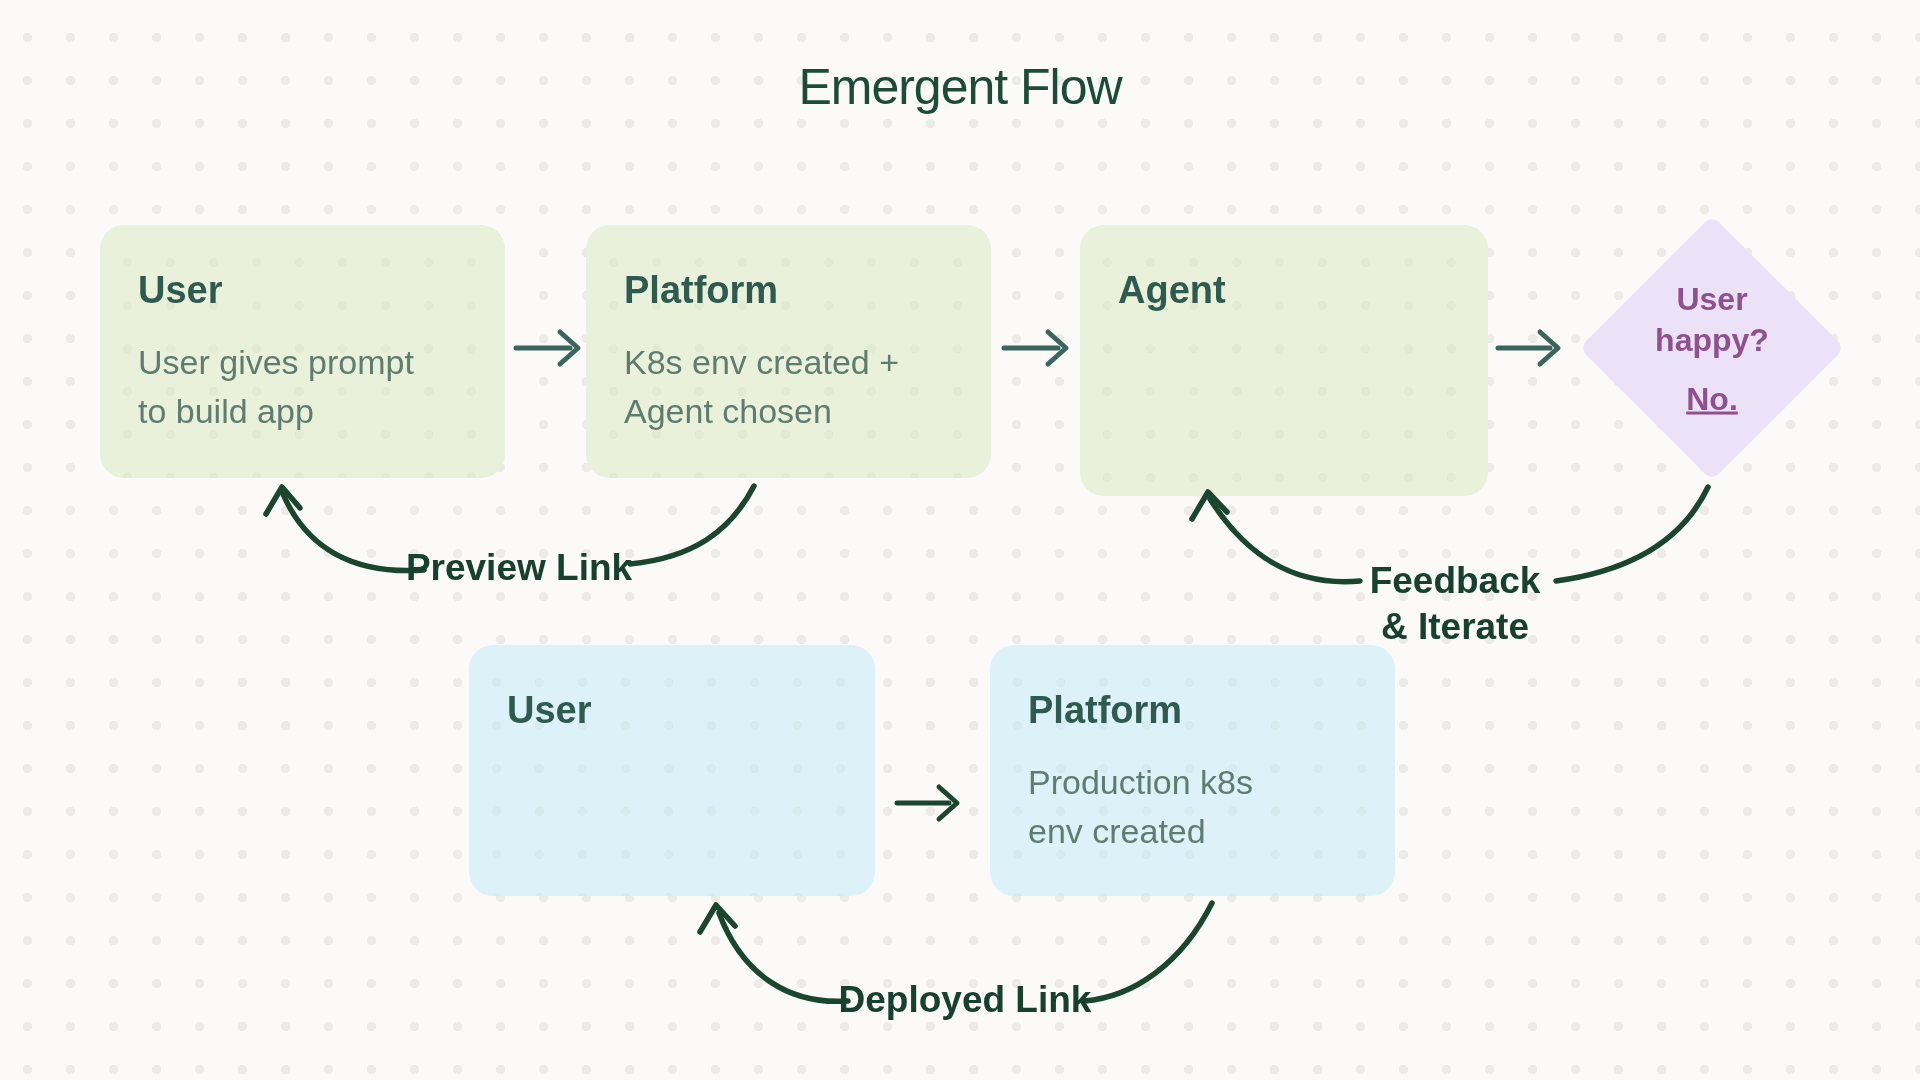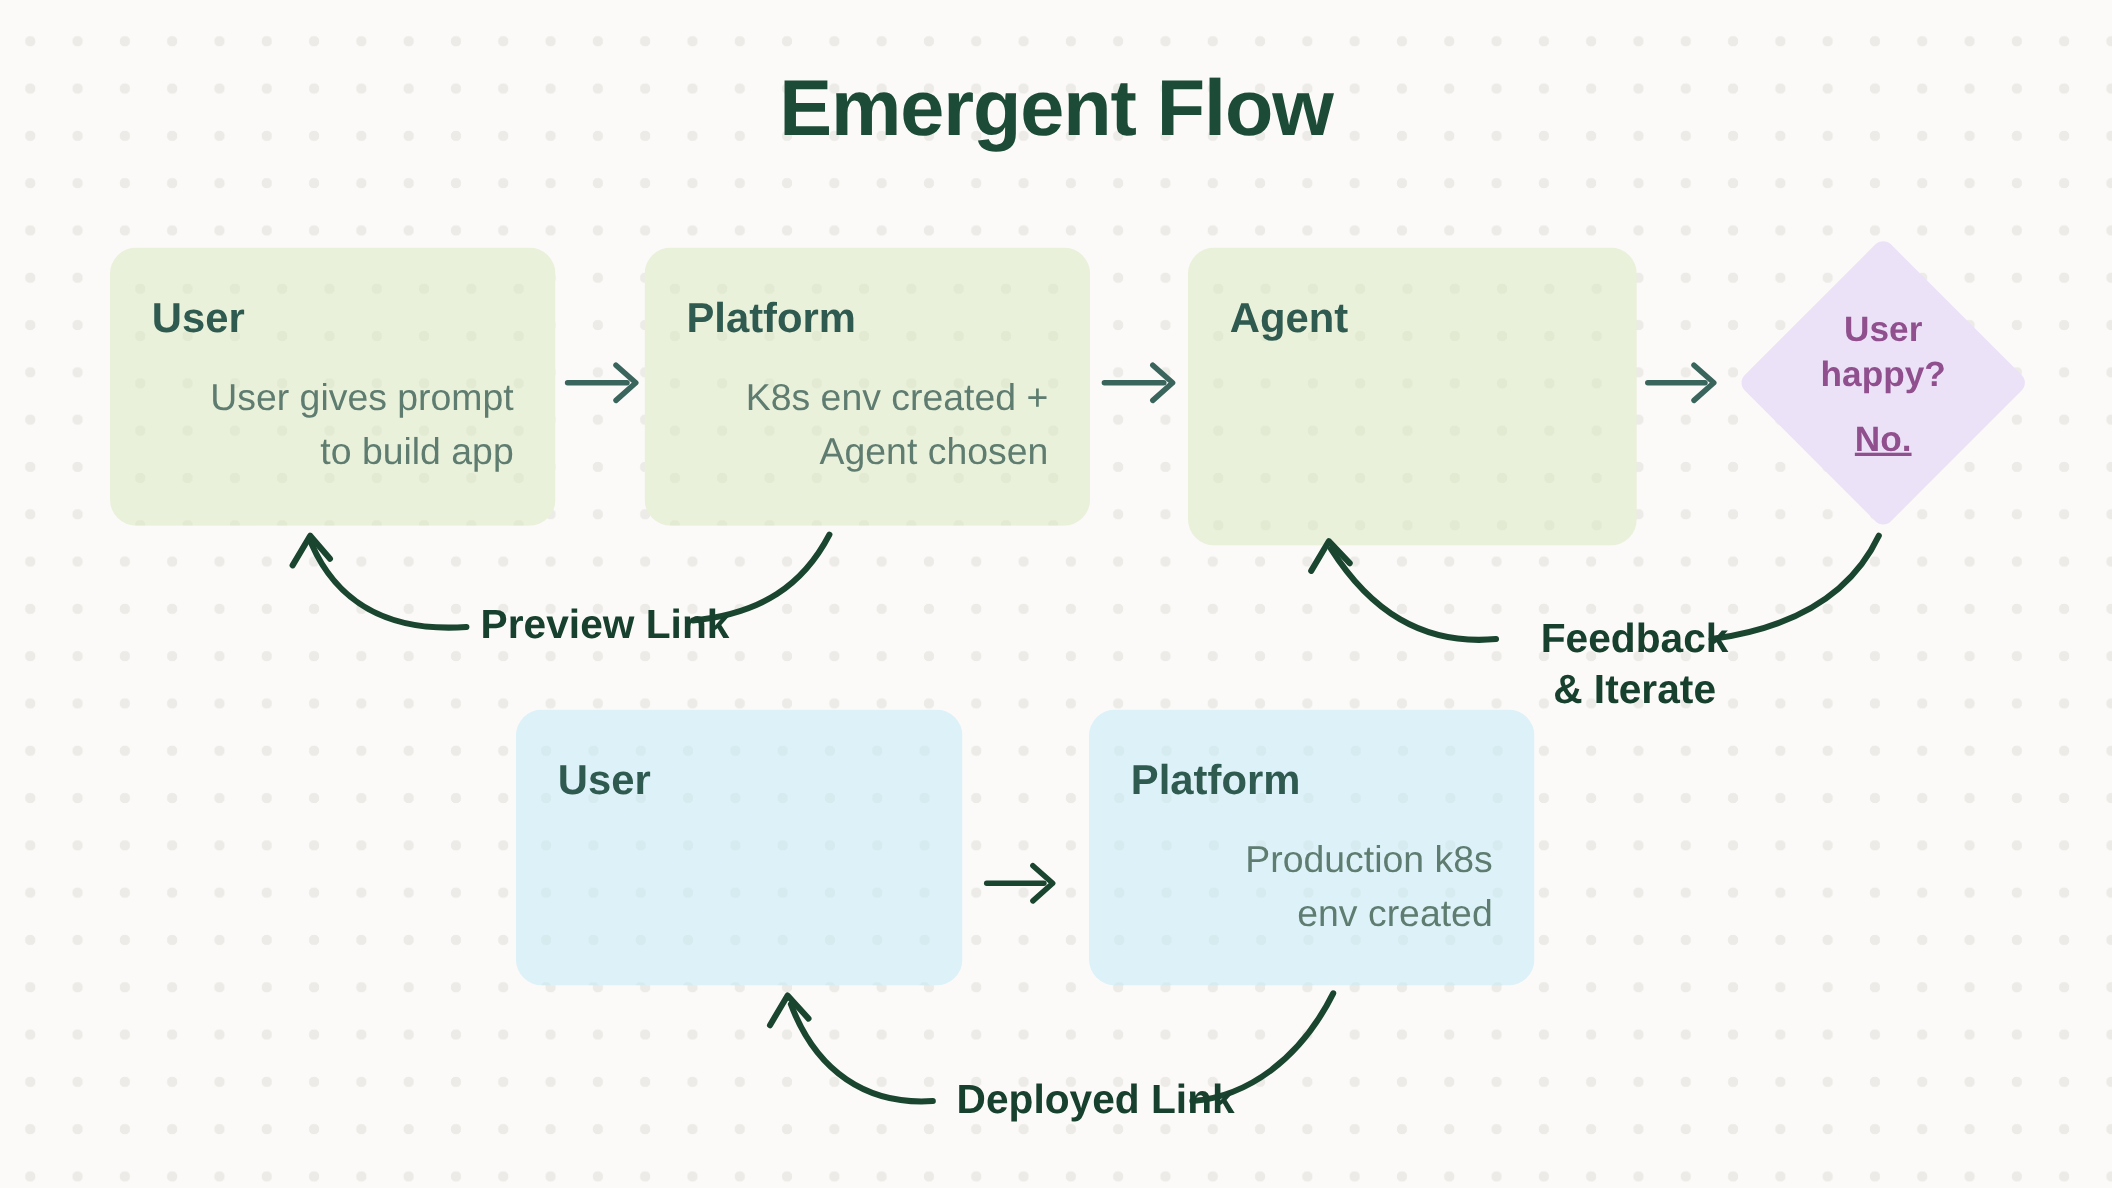--- a/index.html
+++ b/index.html
@@ -18,22 +18,22 @@
     background-size: 43px 43px;
     background-position: 6px 16px;
   }
   .title {
     position: absolute;
     top: 58px;
     left: 0;
     width: 100%;
     margin: 0;
     text-align: center;
-    font-size: 72px;
-    font-weight: 700;
+    font-size: 50px;
+    font-weight: 400;
     letter-spacing: -1px;
     color: #1C4B37;
   }
   .box {
     position: absolute;
     border-radius: 24px;
     padding: 44px 38px;
     box-sizing: border-box;
     background-image: radial-gradient(circle, rgba(50,70,40,0.045) 4.5px, transparent 5px);
     background-size: 43px 43px;
@@ -46,21 +46,20 @@
     font-weight: 700;
     color: #2E5A50;
     margin-bottom: 26px;
   }
   .box-body {
     font-size: 34px;
     font-weight: 400;
     color: #5E7C70;
     line-height: 1.45;
     white-space: pre-line;
-    text-align: right;
   }
   .diamond {
     position: absolute;
     left: 1618px;
     top: 254px;
     width: 188px;
     height: 188px;
     background: #ECE2F8;
     border-radius: 10px;
     transform: rotate(45deg);
@@ -92,21 +91,20 @@
   }
   .loop-label {
     position: absolute;
     transform: translate(-50%, -50%);
     font-size: 37px;
     font-weight: 700;
     color: #17402E;
     text-align: center;
     line-height: 1.25;
     white-space: pre-line;
-    margin-left: 31px;
   }
 </style>
 </head>
 <body>
 
 <div class="canvas">
 
   <h1 class="title">Emergent Flow</h1>
 
   <div class="box green" style="left:100px; top:225px; width:405px; height:253px;">

